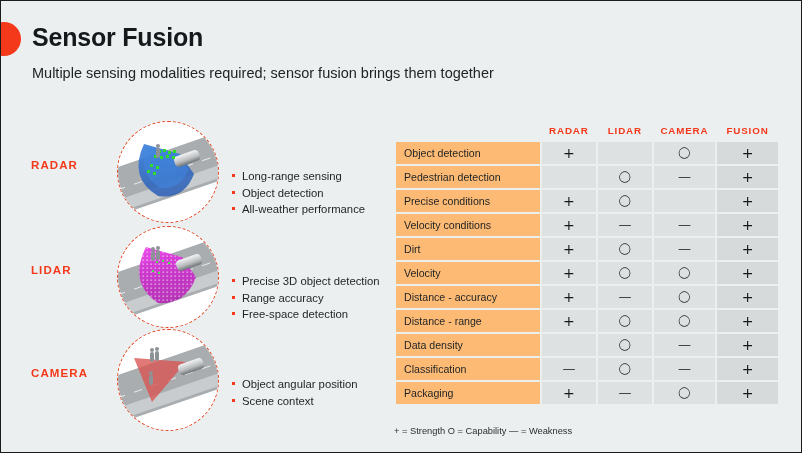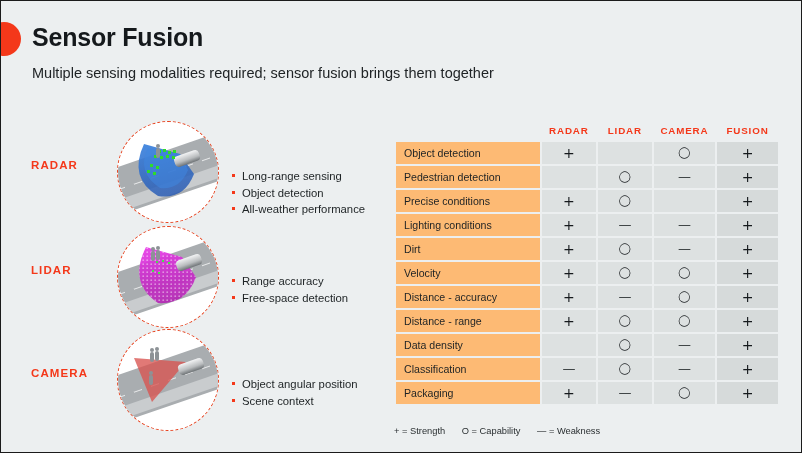--- a/index.html
+++ b/index.html
@@ -109,21 +109,21 @@
   .sym{
     display:inline-block;font-size:14px;line-height:14px;
     color:#15191c;font-family:"DejaVu Sans",sans-serif;
   }
   .sym.cap{font-size:11px;}
   .sym.weak{font-size:13px;color:#2a2f31;}
   #legend{
     position:absolute;left:393px;top:425px;
     font-size:9.3px;color:#2a2f31;
   }
-  #legend span{margin-right:14px;}
+  #legend span{margin-right:0;}
 </style>
 </head>
 <body>
 
 <div id="slide">
 
   <div id="accent-dot"></div>
   <div id="page-title">Sensor Fusion</div>
   <div id="page-subtitle">Multiple sensing modalities required; sensor fusion brings them together</div>
 
@@ -193,20 +193,21 @@
         <g fill="#49e24a">
           <rect x="8" y="4" width="2" height="2"></rect>
             <rect x="14" y="3" width="2" height="2"></rect>
           <rect x="20" y="5" width="2" height="2"></rect>
             <rect x="4" y="13" width="2" height="2"></rect>
           <rect x="10" y="15" width="2" height="2"></rect>
         </g>
       </svg>
     </div>
     <div class="bullets">
+      <div class="bullet">Precise 3D object detection</div>
       <div class="bullet">Range accuracy</div>
       <div class="bullet">Free-space detection</div>
     </div>
   </div>
 
   <div class="sensor-row" style="top:328px;">
     <div class="sensor-label">CAMERA</div>
     <div class="sensor-thumb">
       <div class="road"></div>
       <div class="road-shoulder"></div>
@@ -251,21 +252,21 @@
             <td class="fusion"><span class="sym">+</span></td>
           </tr>
           <tr>
             <td class="rowlabel">Precise conditions</td>
             <td><span class="sym">+</span></td>
             <td><span class="sym cap">◯</span></td>
             <td></td>
             <td class="fusion"><span class="sym">+</span></td>
           </tr>
           <tr>
-            <td class="rowlabel">Lighting conditions</td>
+            <td class="rowlabel">Velocity conditions</td>
             <td><span class="sym">+</span></td>
             <td><span class="sym weak">—</span></td>
             <td><span class="sym weak">—</span></td>
             <td class="fusion"><span class="sym">+</span></td>
           </tr>
           <tr>
             <td class="rowlabel">Dirt</td>
             <td><span class="sym">+</span></td>
             <td><span class="sym cap">◯</span></td>
             <td><span class="sym weak">—</span></td>

